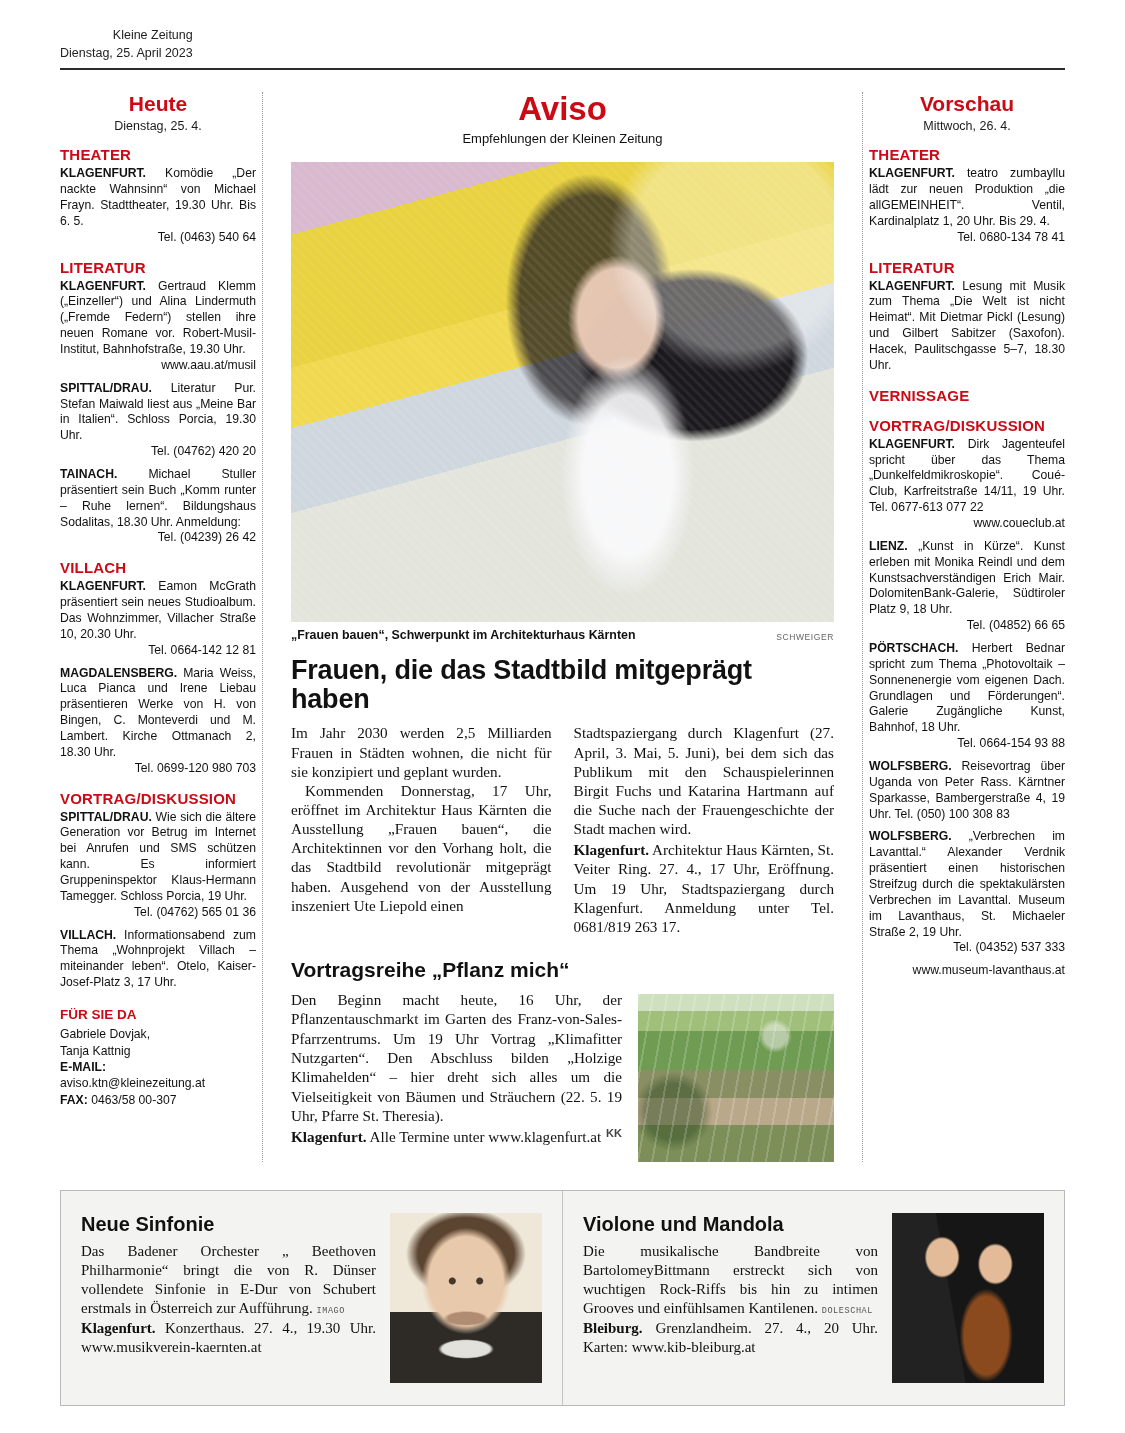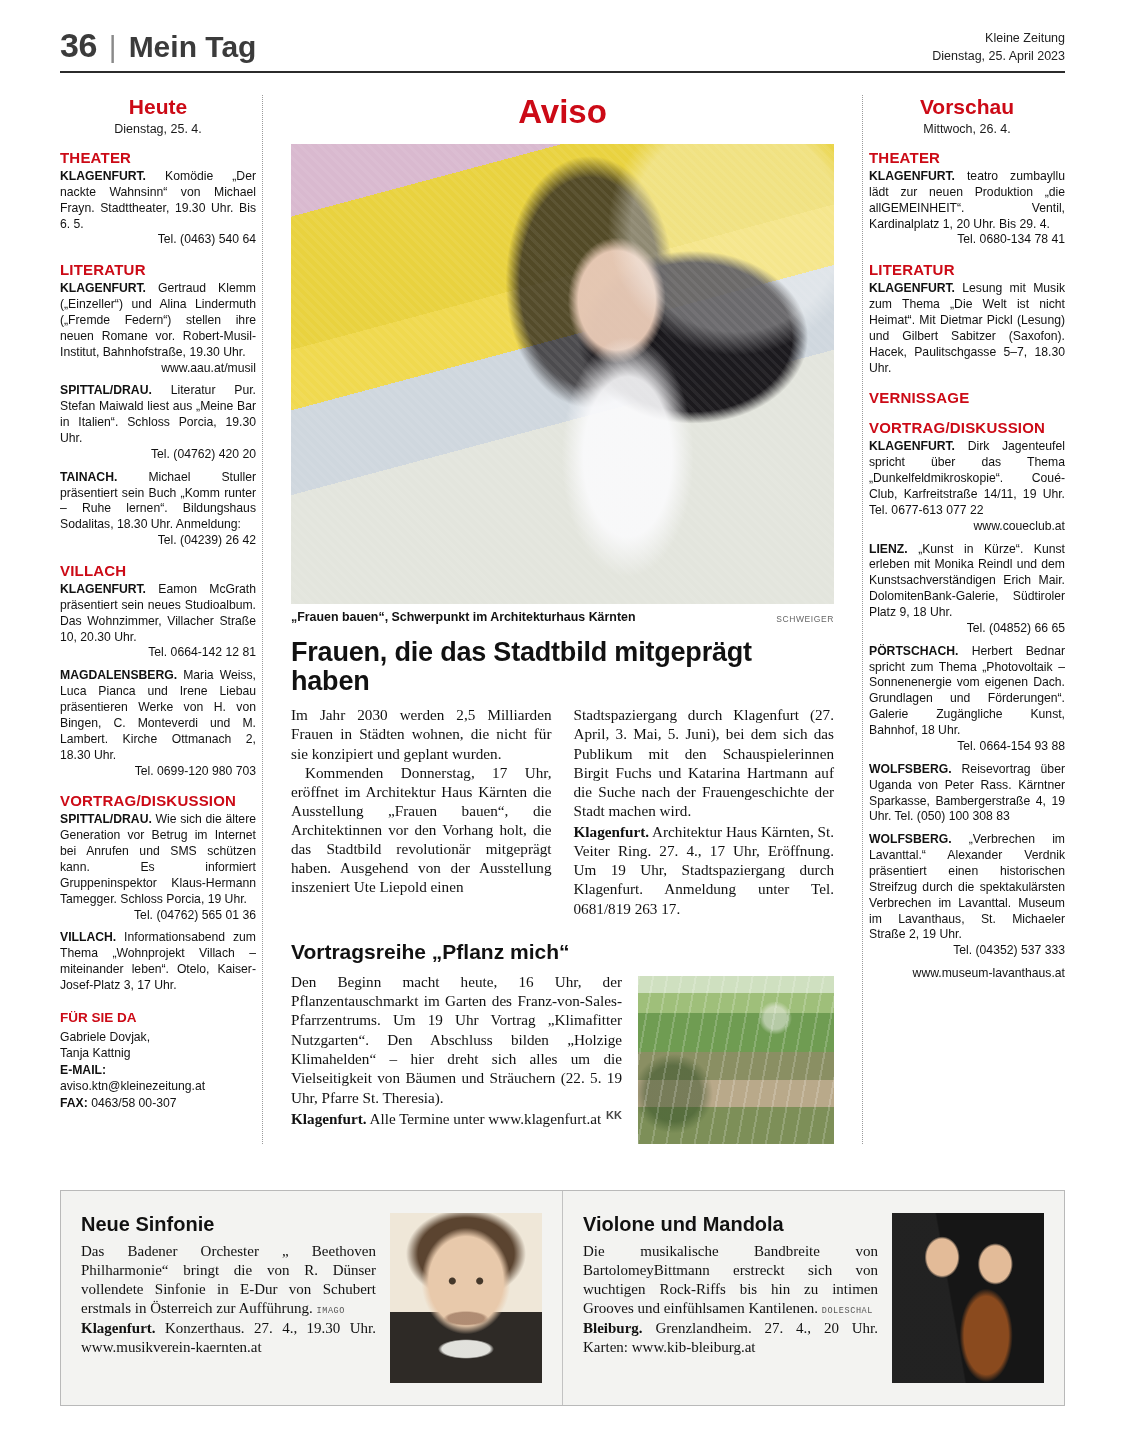--- a/index.html
+++ b/index.html
@@ -132,25 +132,20 @@
       radial-gradient(ellipse 34px 60px at 62% 72%, #8a4a1e 0 65%, rgba(0,0,0,0) 78%),
       linear-gradient(80deg, rgba(255,255,255,.05) 0 40%, rgba(0,0,0,0) 41%);
   }
 </style>
 </head>
 <body>
 
 <div class="page">
 
   <div class="masthead">
-    <div class="mast-left">
-      <span class="mast-num">36</span>
-      <span class="mast-sep">|</span>
-      <span class="mast-title">Mein Tag</span>
-    </div>
     <div class="mast-right">
       <div>Kleine Zeitung</div>
       <div>Dienstag, 25. April 2023</div>
     </div>
   </div>
   <div class="mast-rule"></div>
 
   <div class="grid">
 
     <div class="col-left">
@@ -178,20 +173,21 @@
         <div><b>E-MAIL:</b></div>
         <div>aviso.ktn@kleinezeitung.at</div>
         <div><b>FAX:</b><span> 0463/58 00-307</span></div>
       </div>
     </div>
 
     <div class="vline"></div>
 
     <div class="col-mid">
       <div class="aviso-title">Aviso</div>
+      <div class="aviso-sub">Empfehlungen der Kleinen Zeitung</div>
 
       <div class="photo">
         <div class="img-aviso"></div>
       </div>
       <div class="cap-row">
         <div class="caption">„Frauen bauen“, Schwerpunkt im Architekturhaus Kärnten</div>
         <div class="photo-credit">SCHWEIGER</div>
       </div>
 
       <div class="headline">Frauen, die das Stadtbild mitgeprägt haben</div>

